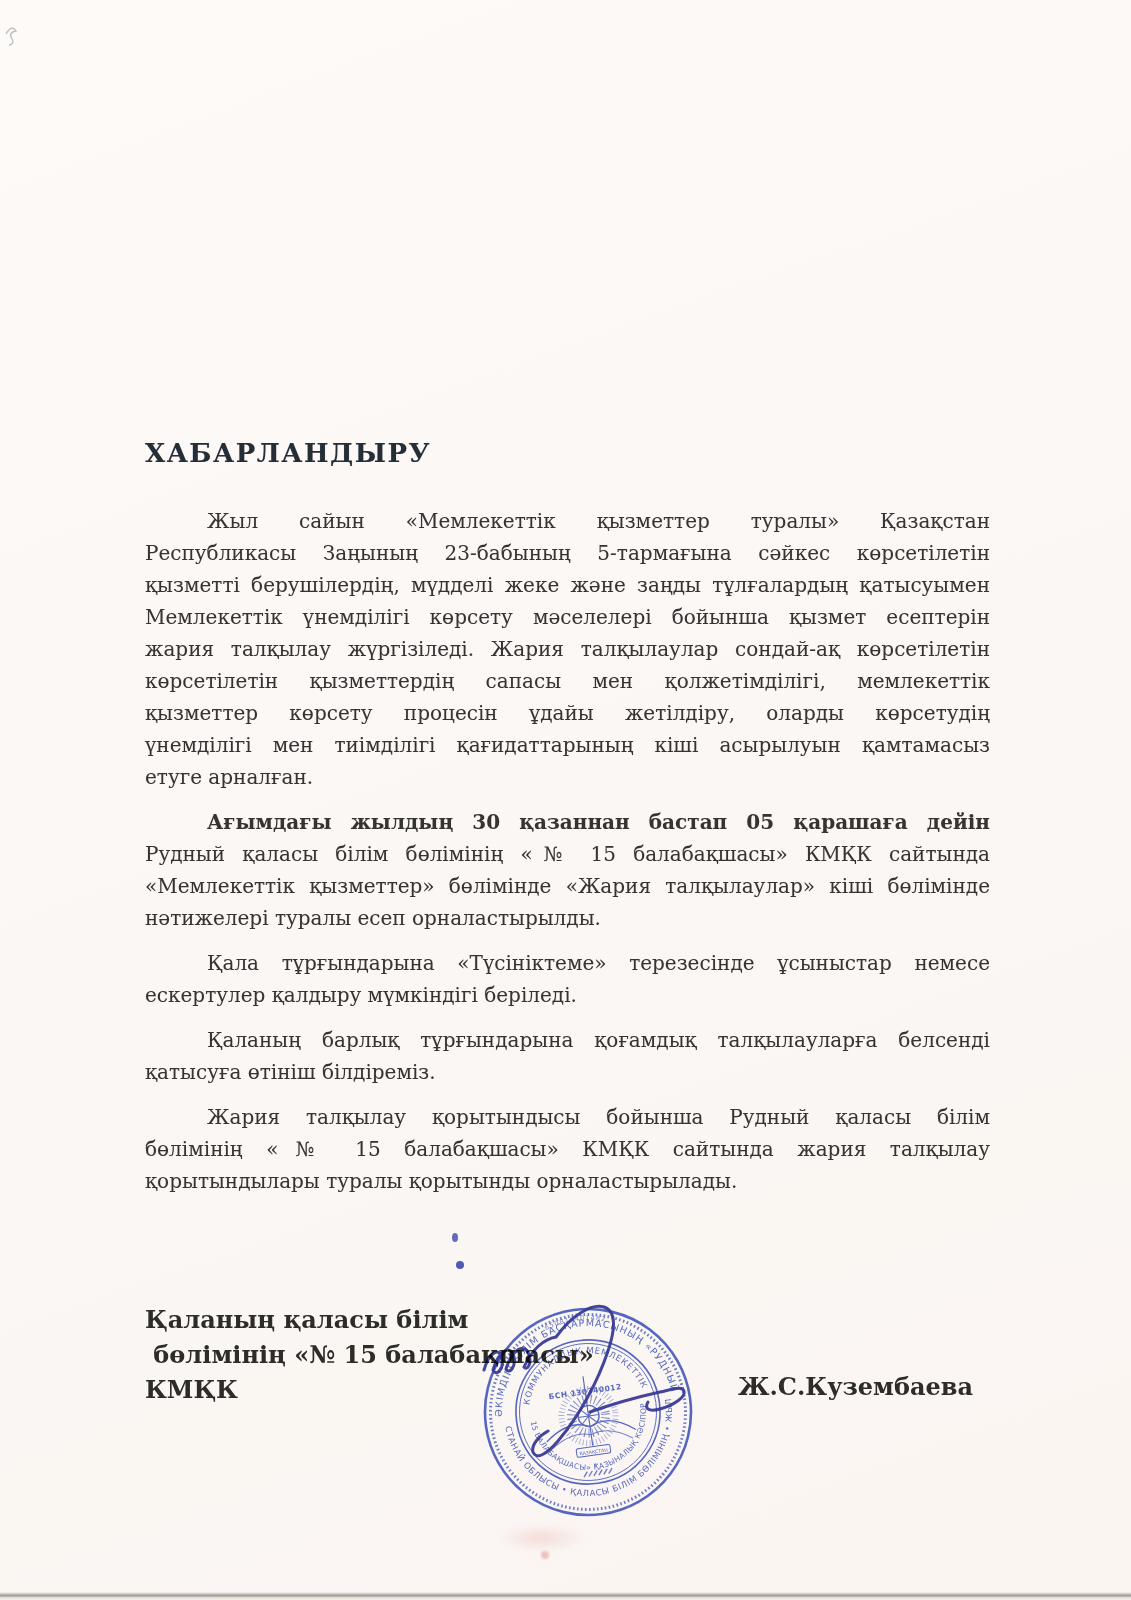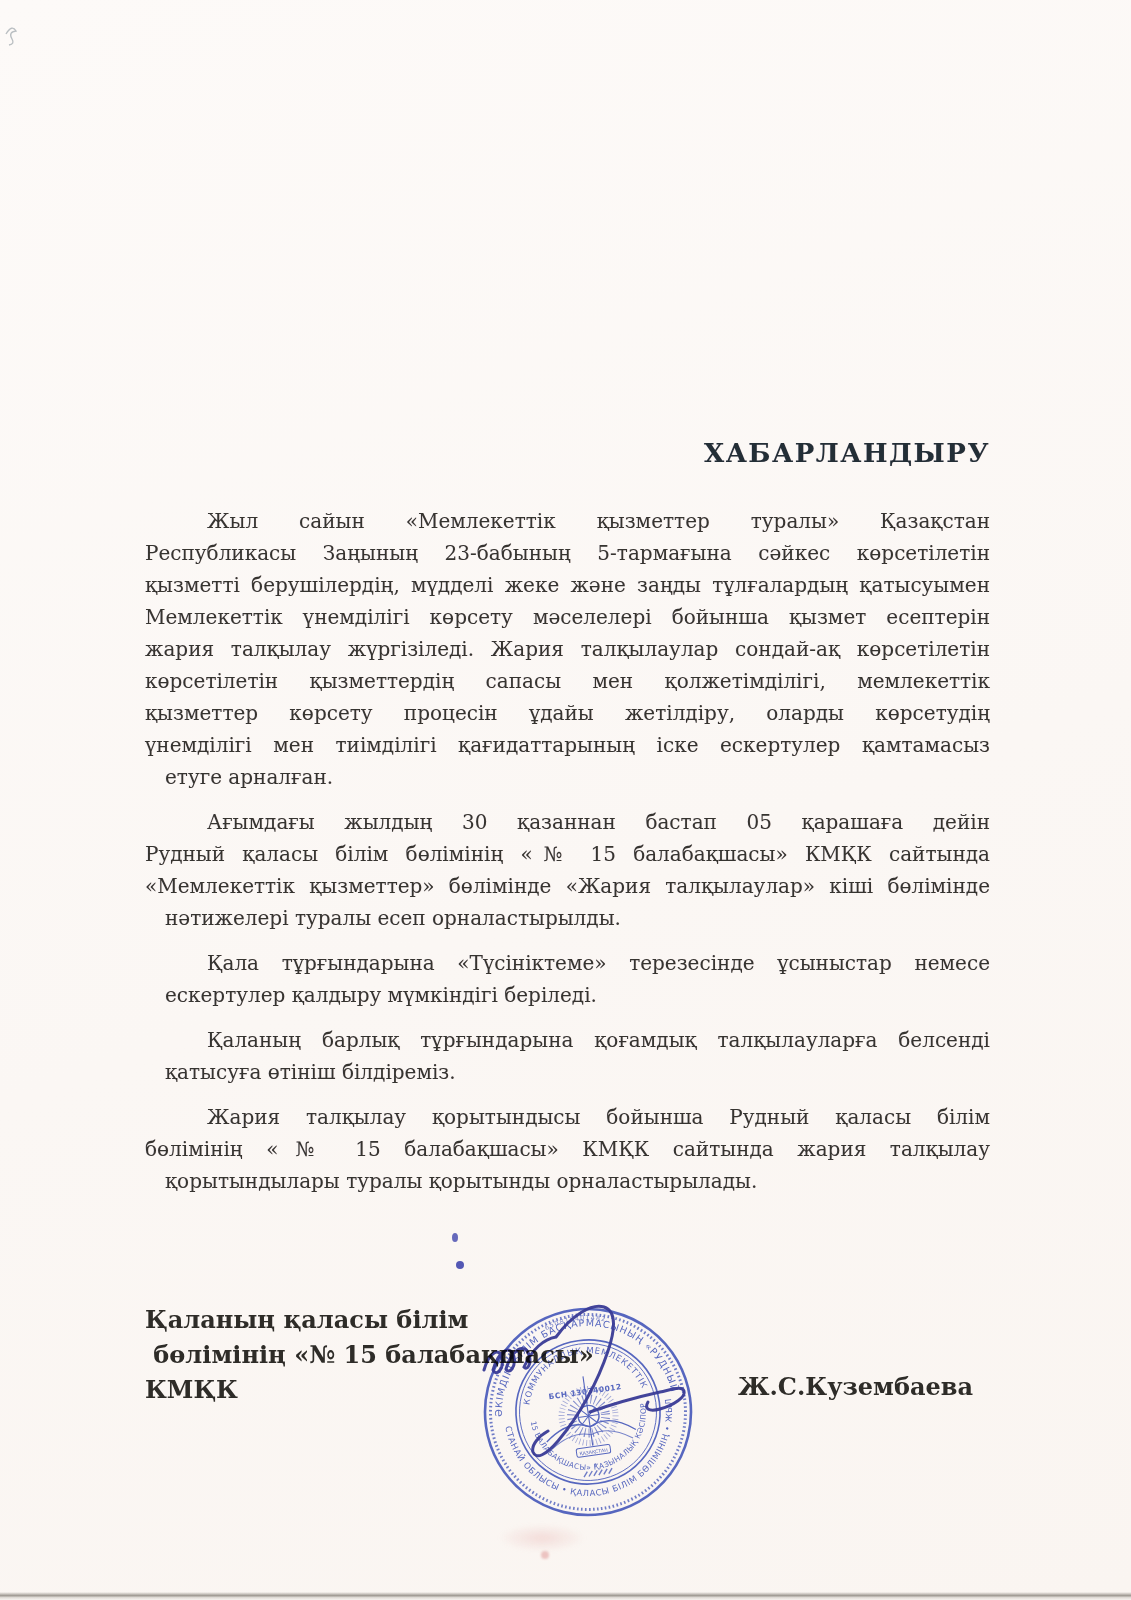--- a/index.html
+++ b/index.html
@@ -4,33 +4,33 @@
 <style>
   html,body{margin:0;padding:0;}
   body{background:#e9e6e2;font-family:"DejaVu Serif","Liberation Serif",serif;}
   .page{
     position:relative;width:1131px;height:1600px;margin:0 auto;overflow:hidden;
     background:linear-gradient(160deg,#fdfaf8 0%,#fbf7f4 55%,#faf5f1 100%);
     color:#363430;
   }
   .doc-title{
     position:absolute;top:438px;left:145px;width:845px;margin:0;
-    text-align:right;font-size:26px;font-weight:bold;letter-spacing:1.5px;color:#232e36;
+    text-align:left;font-size:26px;font-weight:bold;letter-spacing:1.5px;color:#232e36;
     text-shadow:0.5px 0 rgba(180,60,60,.10), -0.5px 0 rgba(60,60,190,.10);
   }
   .body-text{
     position:absolute;top:505px;left:145px;width:845px;
     font-size:20px;line-height:32px;
     text-shadow:0.5px 0 rgba(180,60,60,.08), -0.5px 0 rgba(60,60,190,.08);
   }
   .para{margin:0 0 13px 0;}
   .line{text-align:justify;text-align-last:justify;white-space:normal;}
   .line.first{text-indent:62px;}
-  .line.last{text-align-last:left;margin-left:20px;}
-  .line.bold{font-weight:normal;}
+  .line.last{text-align-last:left;}
+  .line.bold{font-weight:bold;}
   .sig-block{
     position:absolute;top:1302px;left:145px;width:560px;
     font-size:24px;font-weight:bold;line-height:35px;color:#2e2c28;
   }
   .sig-line{white-space:pre;}
   .signer{
     position:absolute;top:1372px;right:158px;
     font-size:24px;font-weight:bold;color:#2e2c28;margin-left:6px;
   }
   .stamp{
@@ -61,21 +61,21 @@
 
   <div class="body-text">
       <div class="para">
         <div class="line first">Жыл сайын «Мемлекеттік қызметтер туралы» Қазақстан</div>
         <div class="line">Республикасы Заңының 23-бабының 5-тармағына сәйкес көрсетілетін</div>
         <div class="line">қызметті берушілердің, мүдделі жеке және заңды тұлғалардың қатысуымен</div>
         <div class="line">Мемлекеттік үнемділігі көрсету мәселелері бойынша қызмет есептерін</div>
         <div class="line">жария талқылау жүргізіледі. Жария талқылаулар сондай-ақ көрсетілетін</div>
         <div class="line">көрсетілетін қызметтердің сапасы мен қолжетімділігі, мемлекеттік</div>
         <div class="line">қызметтер көрсету процесін ұдайы жетілдіру, оларды көрсетудің</div>
-        <div class="line">үнемділігі мен тиімділігі қағидаттарының іске ескертулер қамтамасыз</div>
+        <div class="line">үнемділігі мен тиімділігі қағидаттарының кіші асырылуын қамтамасыз</div>
         <div class="line last">етуге арналған.</div>
       </div>
       <div class="para">
         <div class="line first bold">Ағымдағы жылдың 30 қазаннан бастап 05 қарашаға дейін</div>
         <div class="line">Рудный қаласы білім бөлімінің «№ 15 балабақшасы» КМҚК  сайтында</div>
         <div class="line">«Мемлекеттік қызметтер» бөлімінде «Жария талқылаулар» кіші бөлімінде</div>
         <div class="line last">нәтижелері туралы есеп орналастырылды.</div>
       </div>
       <div class="para">
         <div class="line first">Қала тұрғындарына «Түсініктеме» терезесінде ұсыныстар немесе</div>

